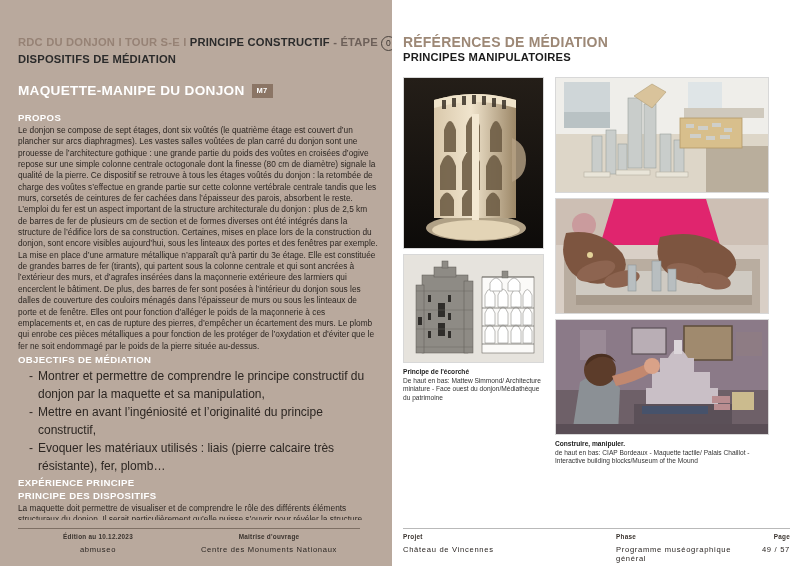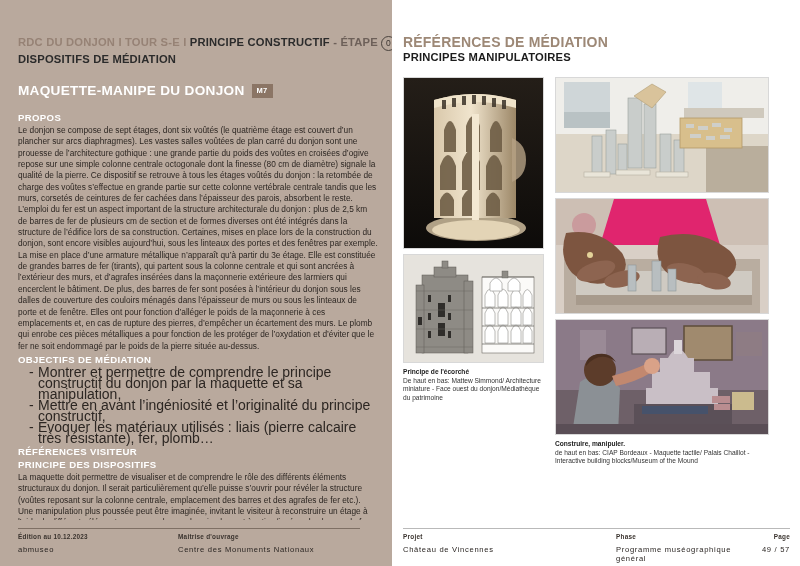--- a/index.html
+++ b/index.html
@@ -51,21 +51,21 @@
   .sec-head {
     font-size: 9.6px; font-weight: bold; color: #ffffff;
     letter-spacing: .35px; margin-top: 14px; margin-bottom: 2px;
   }
   .body-text {
     font-size: 8.3px; line-height: 11.35px; color: #2c2622;
     text-align: left; letter-spacing: 0px;
   }
   ul.bullets { list-style: none; margin-top: 1px; }
   ul.bullets li {
-    font-size: 14px; line-height: 11px; color: #2c2622;
+    font-size: 12px; line-height: 18px; color: #2c2622;
     padding-left: 20px; position: relative; margin-bottom: 0px;
   }
   ul.bullets li:before {
     content: "-"; position: absolute; left: 11px; color: #2c2622;
   }
   .sec-head.tight { margin-top: 2px; }
 
   
   .right-panel {
     position: absolute; left: 392px; top: 0;
@@ -93,21 +93,21 @@
     font-size: 6.6px; font-weight: bold; color: #1c1c1c; line-height: 8.6px;
   }
   .cap-body {
     font-size: 6.6px; color: #333333; line-height: 8.6px;
   }
 
   
   .footer { position: absolute; left: 0; top: 520px; width: 800px; height: 46px; }
   .footer-left {
     position: absolute; left: 0; top: 0; width: 374px; height: 46px;
-    background: #b9a99d; padding: 8px 14px 0 18px;
+    background: #b9a99d; padding: 8px 14px 0 18px; text-align: center;
   }
   .footer-right {
     position: absolute; left: 392px; top: 0; width: 408px; height: 46px;
     background: #ffffff; padding: 8px 10px 0 11px;
   }
   .frow { display: flex; }
   .fhead { font-size: 6.4px; font-weight: bold; color: #3a332e; letter-spacing: .25px; }
   .fhead-r { font-size: 6.4px; font-weight: bold; color: #3a332e; letter-spacing: .25px; }
   .fval  { font-size: 7.6px; color: #2a2522; letter-spacing: .7px; margin-top: 5px; }
   .fval-r { font-size: 7.6px; color: #2a2522; letter-spacing: .7px; margin-top: 5px; }
@@ -141,21 +141,21 @@
     <div class="sec-head">PROPOS</div>
     <div class="body-text">Le donjon se compose de sept étages, dont six voûtés (le quatrième étage est couvert d’un plancher sur arcs diaphragmes). Les vastes salles voûtées de plan carré du donjon sont une prouesse de l’architecture gothique : une grande partie du poids des voûtes en croisées d’ogive repose sur une simple colonne centrale octogonale dont la finesse (80 cm de diamètre) signale la qualité de la pierre. Ce dispositif se retrouve à tous les étages voûtés du donjon : la retombée de charge des voûtes s’effectue en grande partie sur cette colonne vertébrale centrale tandis que les murs, corsetés de ceintures de fer cachées dans l’épaisseur des parois, absorbent le reste. L’emploi du fer est un aspect important de la structure architecturale du donjon : plus de 2,5 km de barres de fer de plusieurs cm de section et de formes diverses ont été intégrés dans la structure de l’édifice lors de sa construction. Certaines, mises en place lors de la construction du donjon, sont encore visibles aujourd’hui, sous les linteaux des portes et des fenêtres par exemple. La mise en place d’une armature métallique n’apparaît qu’à partir du 3e étage. Elle est constituée de grandes barres de fer (tirants), qui partent sous la colonne centrale et qui sont ancrées à l’extérieur des murs, et d’agrafes insérées dans la maçonnerie extérieure des larmiers qui encerclent le bâtiment. De plus, des barres de fer sont posées à l’intérieur du donjon sous les dalles de couverture des couloirs ménagés dans l’épaisseur de murs ou sous les linteaux de porte et de fenêtre. Elles ont pour fonction d’alléger le poids de la maçonnerie à ces emplacements et, en cas de rupture des pierres, d’empêcher un écartement des murs. Le plomb qui enrobe ces pièces métalliques a pour fonction de les protéger de l’oxydation et d’éviter que le fer ne soit endommagé par le poids de la pierre située au-dessus.</div>
 
     <div class="sec-head tight">OBJECTIFS DE MÉDIATION</div>
     <ul class="bullets">
       <li>Montrer et permettre de comprendre le principe constructif du donjon par la maquette et sa manipulation,</li>
       <li>Mettre en avant l’ingéniosité et l’originalité du principe constructif,</li>
       <li>Evoquer les matériaux utilisés : liais (pierre calcaire très résistante), fer, plomb…</li>
     </ul>
 
-    <div class="sec-head tight">RÉFÉRENCES VISITEUR</div>
+    <div class="sec-head tight">EXPÉRIENCE PRINCIPE</div>
 
     <div class="sec-head tight">PRINCIPE DES DISPOSITIFS</div>
     <div class="body-text">La maquette doit permettre de visualiser et de comprendre le rôle des différents éléments structuraux du donjon. Il serait particulièrement qu’elle puisse s’ouvrir pour révéler la structure (voûtes reposant sur la colonne centrale, emplacement des barres et des agrafes de fer etc.). Une manipulation plus poussée peut être imaginée, invitant le visiteur à reconstruire un étage à l’aide de différents éléments par exemple, ou plus simplement à retirer/insérer des barres de fer aux endroits où elles sont présentes.</div>
   </div>
 
   <div class="right-panel">
     <div class="r-kicker">RÉFÉRENCES DE MÉDIATION</div>
     <div class="r-title">PRINCIPES MANIPULATOIRES</div>
 
     <div class="media-grid">

